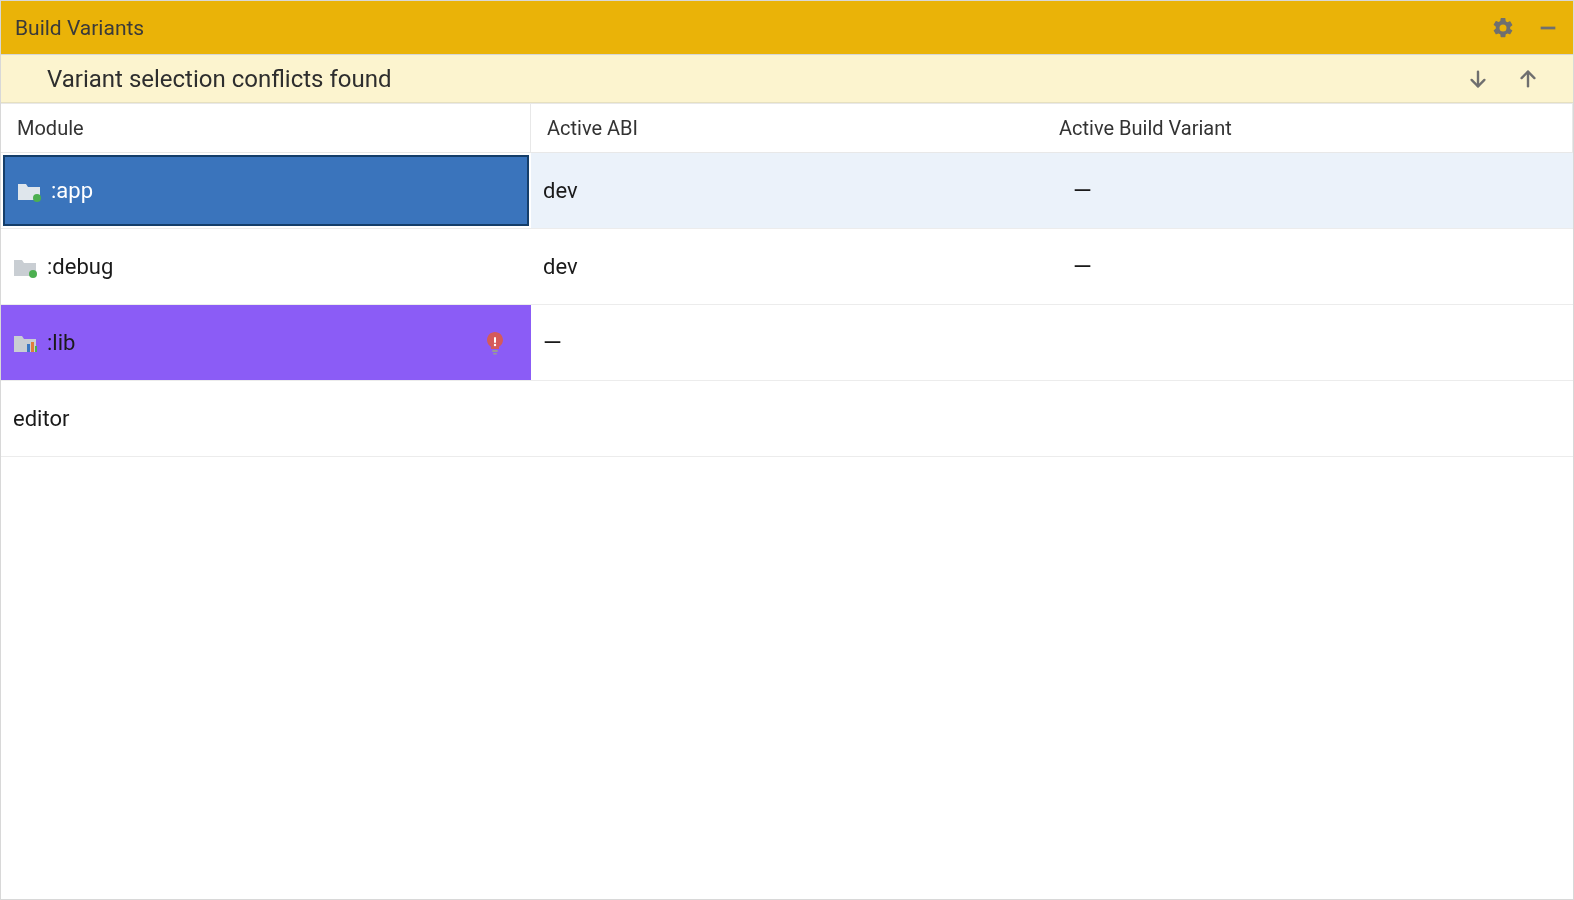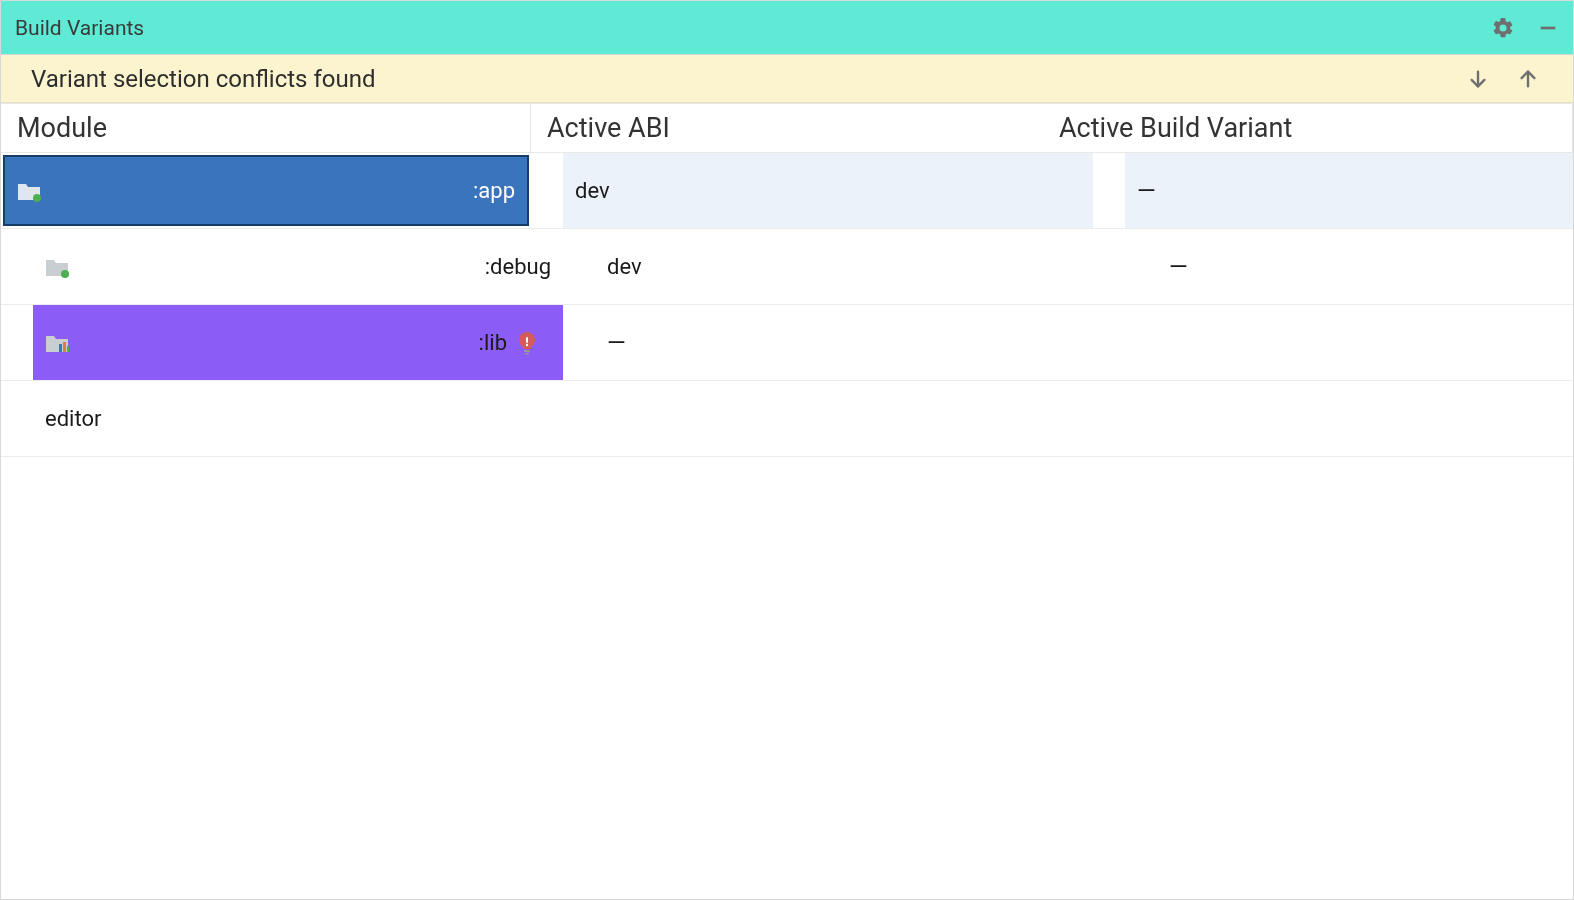--- a/index.html
+++ b/index.html
@@ -15,41 +15,41 @@
     width: 100%; height: 100%;
     border: 1px solid #d8d8d8;
     display: flex; flex-direction: column;
     background: #ffffff;
   }
   
   .titlebar {
     display: flex; align-items: center;
     height: 54px;
     padding: 0 14px;
-    background: #5eead4;
+    background: #eab308;
     border-bottom: 1px solid #d6d6d6;
   }
   .titlebar .title {
     flex: 1;
     font-size: 21px;
     color: #3a3a3a;
   }
   .titlebar .actions {
     display: flex; gap: 22px; align-items: center;
   }
   .icon-btn {
     display: inline-flex;
     color: #6f6f6f;
     cursor: pointer;
   }
   
   .banner {
     display: flex; align-items: center;
     height: 48px;
-    padding: 0 30px 0 30px;
+    padding: 0 30px 0 46px;
     background: #fcf4cf;
     border-bottom: 1px solid #e6e0c0;
   }
   .banner .msg {
     flex: 1;
     font-size: 24px;
     color: #2e2e2e;
   }
   .banner .nav {
     display: flex; gap: 28px; align-items: center;
@@ -59,41 +59,40 @@
   .thead {
     display: flex;
     height: 50px;
     border-top: 1px solid #e8e8e8;
     border-bottom: 1px solid #e8e8e8;
     background: #ffffff;
   }
   .thead .th {
     display: flex; align-items: center;
     padding: 8px 16px;
-    font-size: 27px;
+    font-size: 20px;
     color: #333;
     border-right: 1px solid #e8e8e8;
   }
   .col-module  { width: 530px; }
   .col-variant { width: 530px; }
   .col-abi     { flex: 1; border-right: none !important; }
   
   .tbody { display: flex; flex-direction: column; }
   .row {
     display: flex;
     height: 76px;
     border-bottom: 1px solid #ececec;
     font-size: 22px;
   }
   .cell {
     display: flex; align-items: center;
     padding: 0 12px;
-    margin-left: 32px;
-  }
-  .cell.module { width: 530px; gap: 10px; text-align: right; }
+  }
+  .cell.module { width: 530px; gap: 10px; }
   .cell.variant { width: 530px; }
   .cell.abi { flex: 1; }
   .cell .label { flex: 1; }
   
   .row.selected .cell.module {
     background: #3a74bc;
     color: #ffffff;
     border: 2px solid #153e6a;
     margin: 2px;
     height: calc(100% - 4px);

